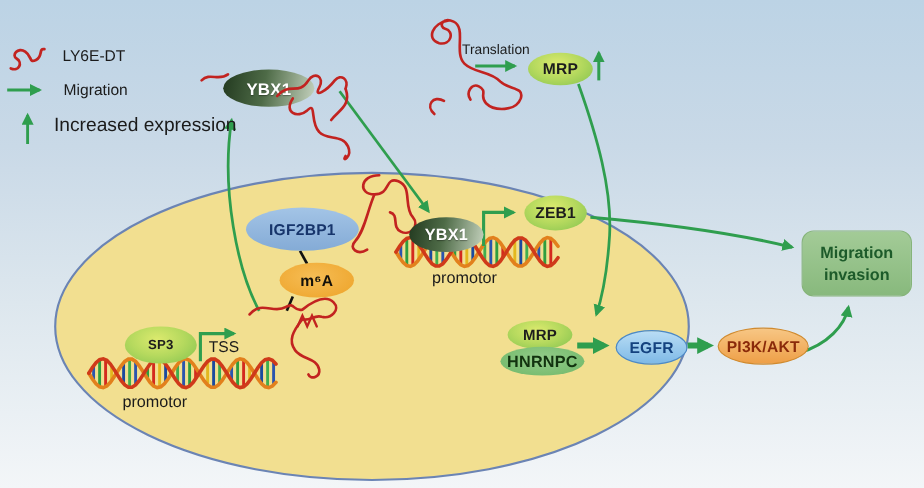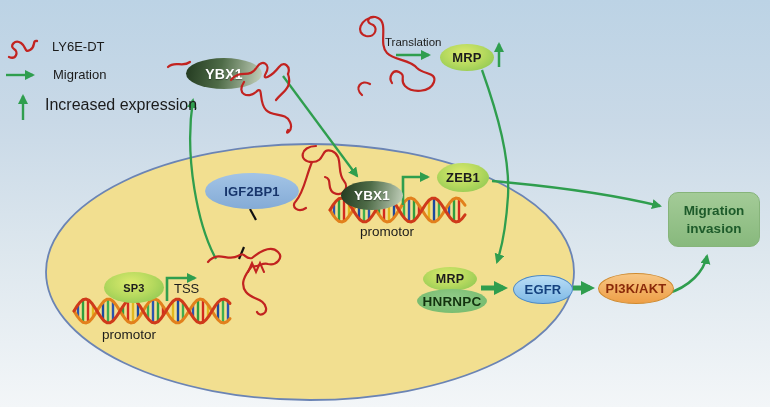--- a/index.html
+++ b/index.html
@@ -134,20 +134,23 @@
   </div>
   <div class="node yellowgreen" style="left:440px;top:44px;width:54px;height:27px;font-size:13px;">
     <span>MRP</span>
   </div>
   <div class="node yellowgreen" style="left:437px;top:163px;width:52px;height:29px;font-size:13px;">
     <span>ZEB1</span>
   </div>
   <div class="node steelblue" style="left:205px;top:173px;width:94px;height:36px;font-size:13px;">
     <span>IGF2BP1</span>
   </div>
+  <div class="node amber" style="left:233px;top:219px;width:62px;height:29px;font-size:13px;">
+    <span>m⁶A</span>
+  </div>
   <div class="node darkgreen" style="left:341px;top:181px;width:62px;height:29px;font-size:13.5px;">
     <span>YBX1</span>
   </div>
   <div class="node yellowgreen" style="left:104px;top:272px;width:60px;height:31px;font-size:11px;">
     <span>SP3</span>
   </div>
   <div class="node yellowgreen" style="left:423px;top:267px;width:54px;height:24px;font-size:12.5px;">
     <span>MRP</span>
   </div>
   <div class="node greenflat" style="left:417px;top:289px;width:70px;height:24px;font-size:13.5px;">

